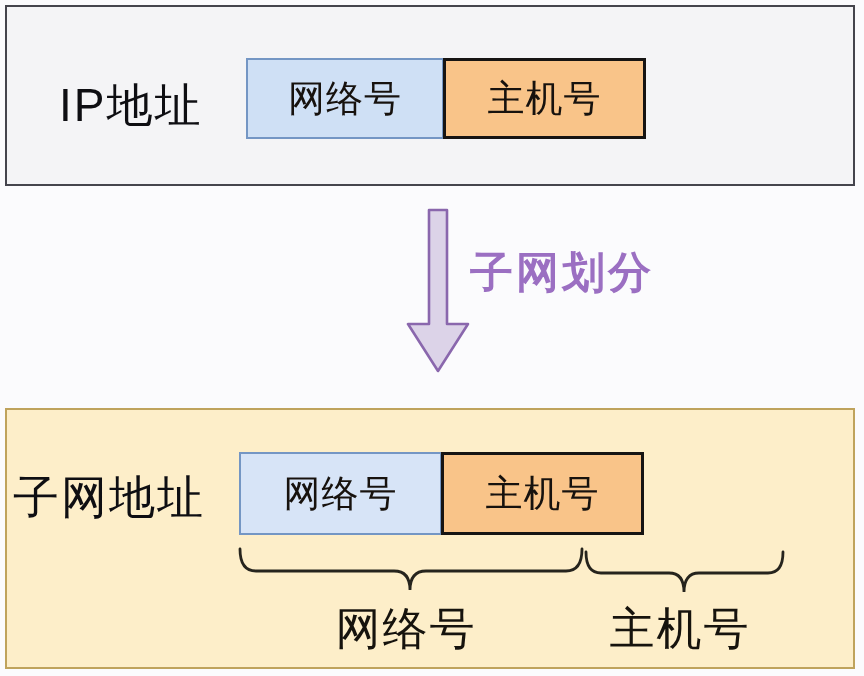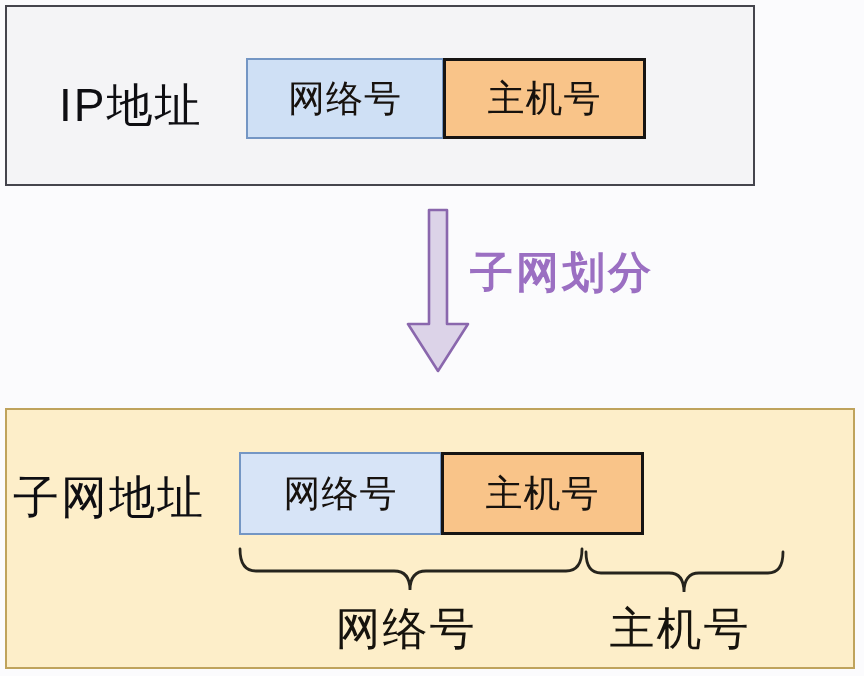--- a/index.html
+++ b/index.html
@@ -3,21 +3,21 @@
 <meta charset="utf-8">
 <style>
   html,body{margin:0;padding:0;}
   body{
     width:864px;height:676px;position:relative;overflow:hidden;
     background:#fbfbfd;
     font-family:"Liberation Sans","DejaVu Sans",sans-serif;
   }
   
   .ip-panel{
-    position:absolute;left:5px;top:5px;width:750px;height:181px;
+    position:absolute;left:5px;top:5px;width:850px;height:181px;
     background:#f4f4f6;border:2px solid #45454d;box-sizing:border-box;
   }
   .panel-title{
     position:absolute;font-size:46px;color:#0e0e12;letter-spacing:2px;
     white-space:nowrap;
   }
   .ip-title{left:52px;top:68px;}
   .subnet-title{left:13px;top:467px;text-align:center;}
   .box-row{
     position:absolute;display:flex;align-items:stretch;

